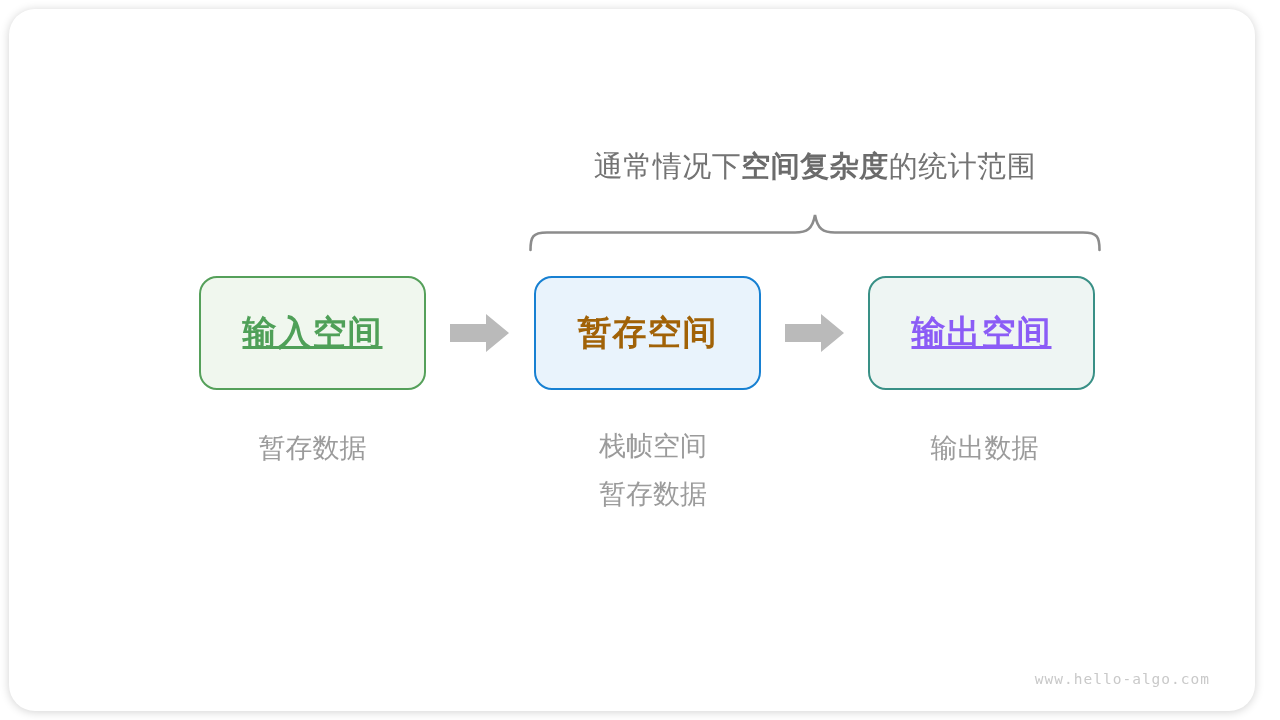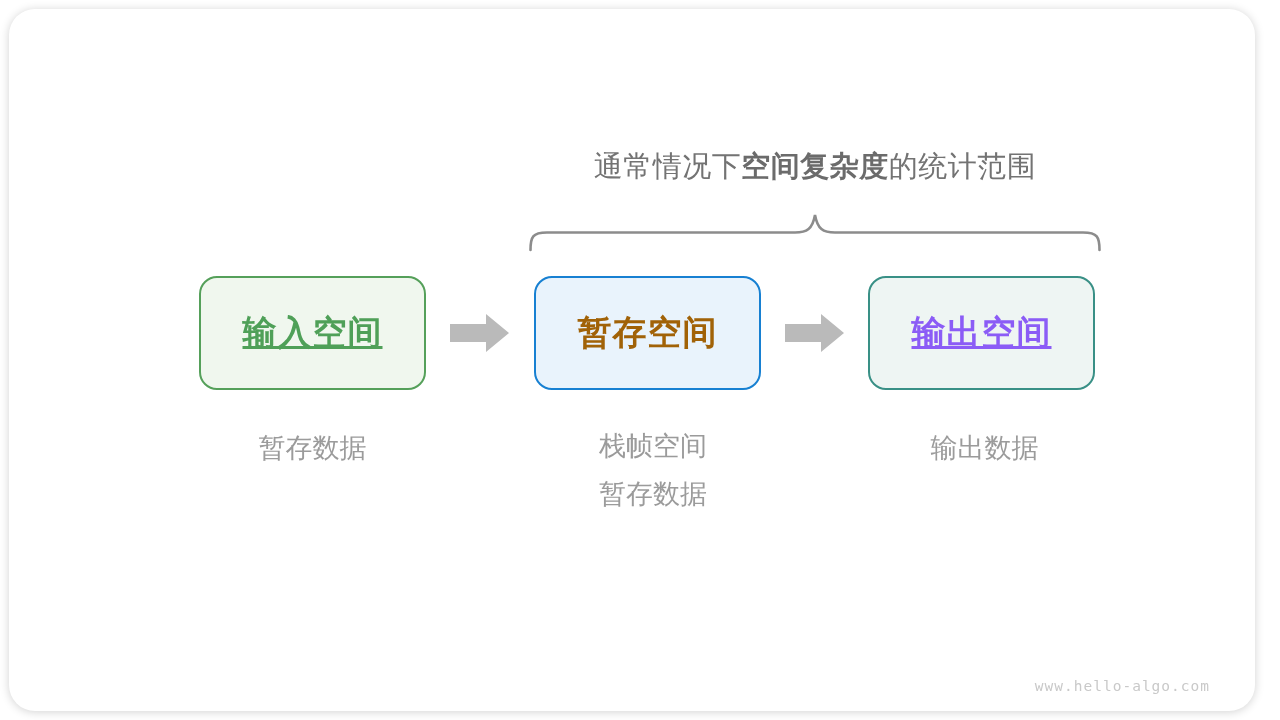--- a/index.html
+++ b/index.html
@@ -63,21 +63,21 @@
     color: #9b9b9b;
     font-size: 27px;
     white-space: nowrap;
     text-align: center;
   }
   .note-input  { left: 190px; width: 227px; top: 424px; line-height: 30px; }
   .note-temp   { left: 530px; width: 228px; top: 413px; line-height: 48px; }
   .note-output { left: 862px; width: 227px; top: 424px; line-height: 30px; }
   .watermark {
     position: absolute;
-    right: 45px; bottom: 17px;
+    right: 45px; bottom: 24px;
     font-family: "DejaVu Sans Mono", "Liberation Mono", monospace;
     font-size: 14.5px;
     letter-spacing: 1px;
     color: #c9c9c9;
   }
 </style>
 </head>
 <body>
 
 <div class="canvas">

